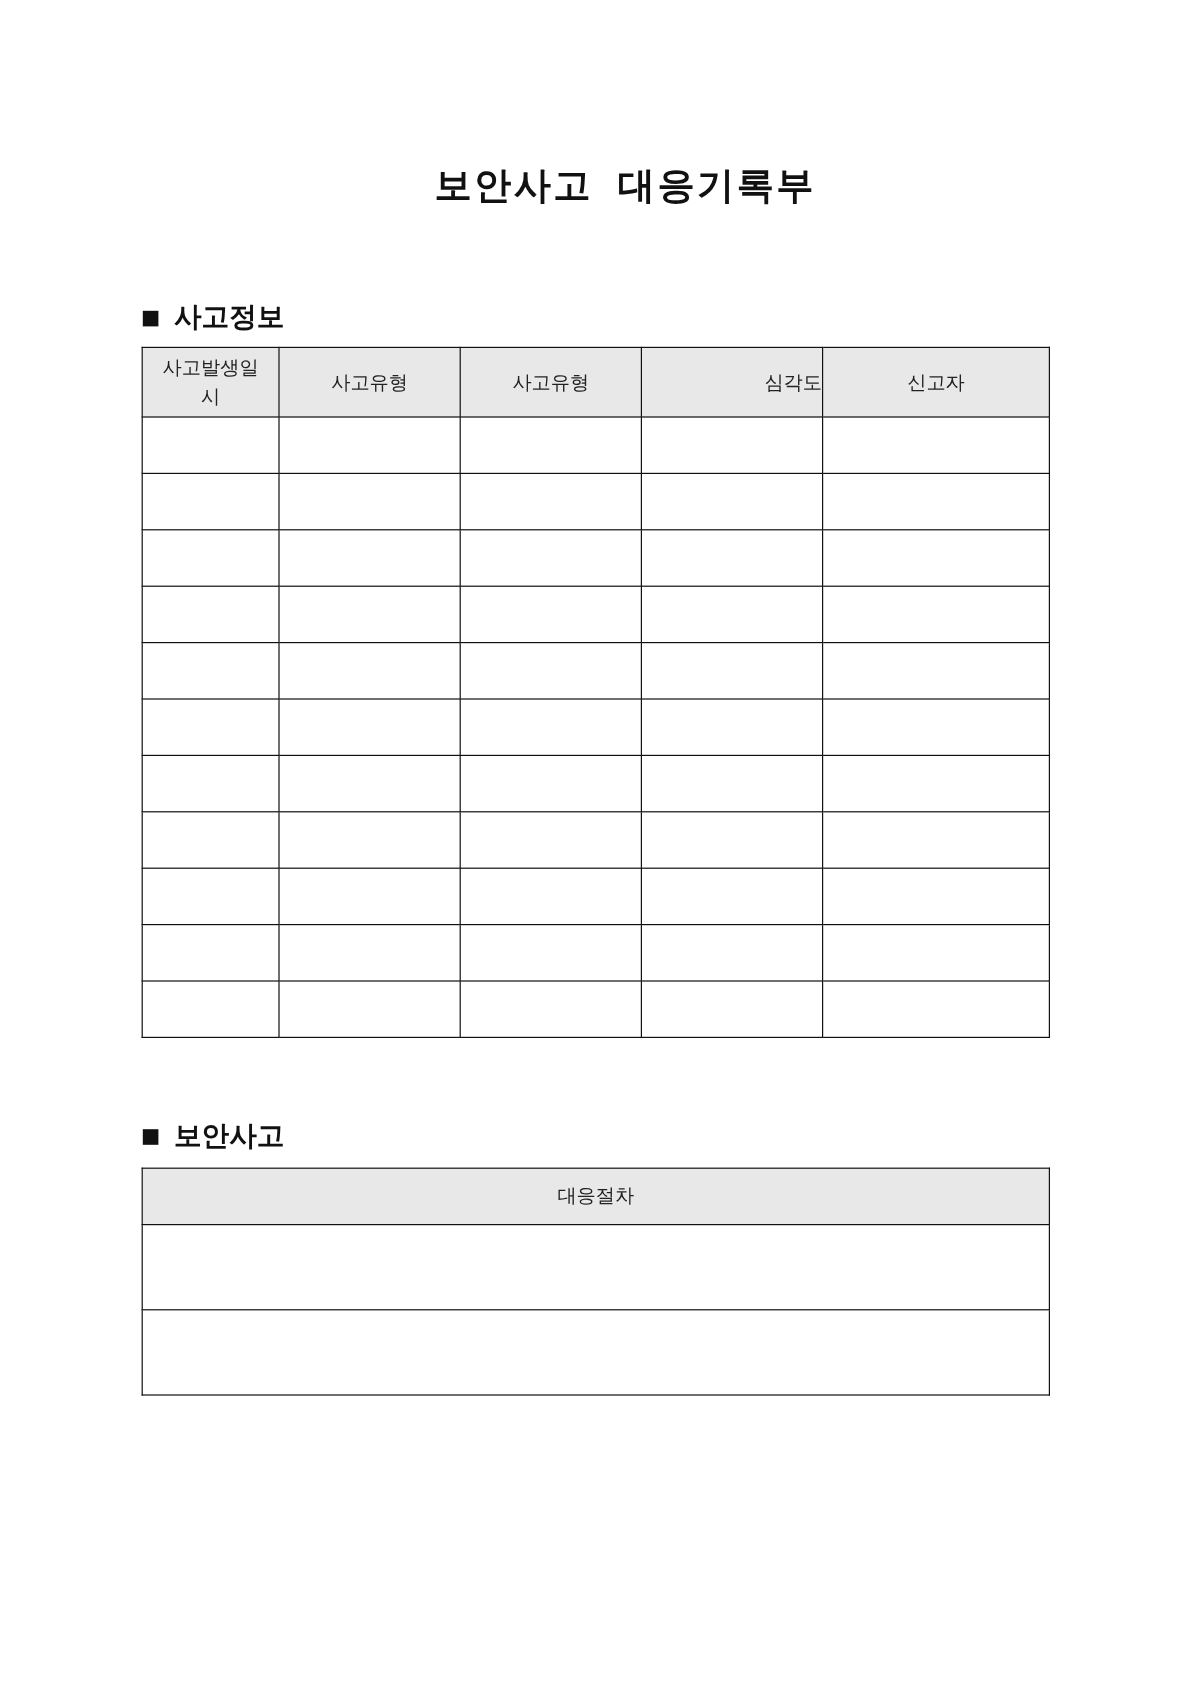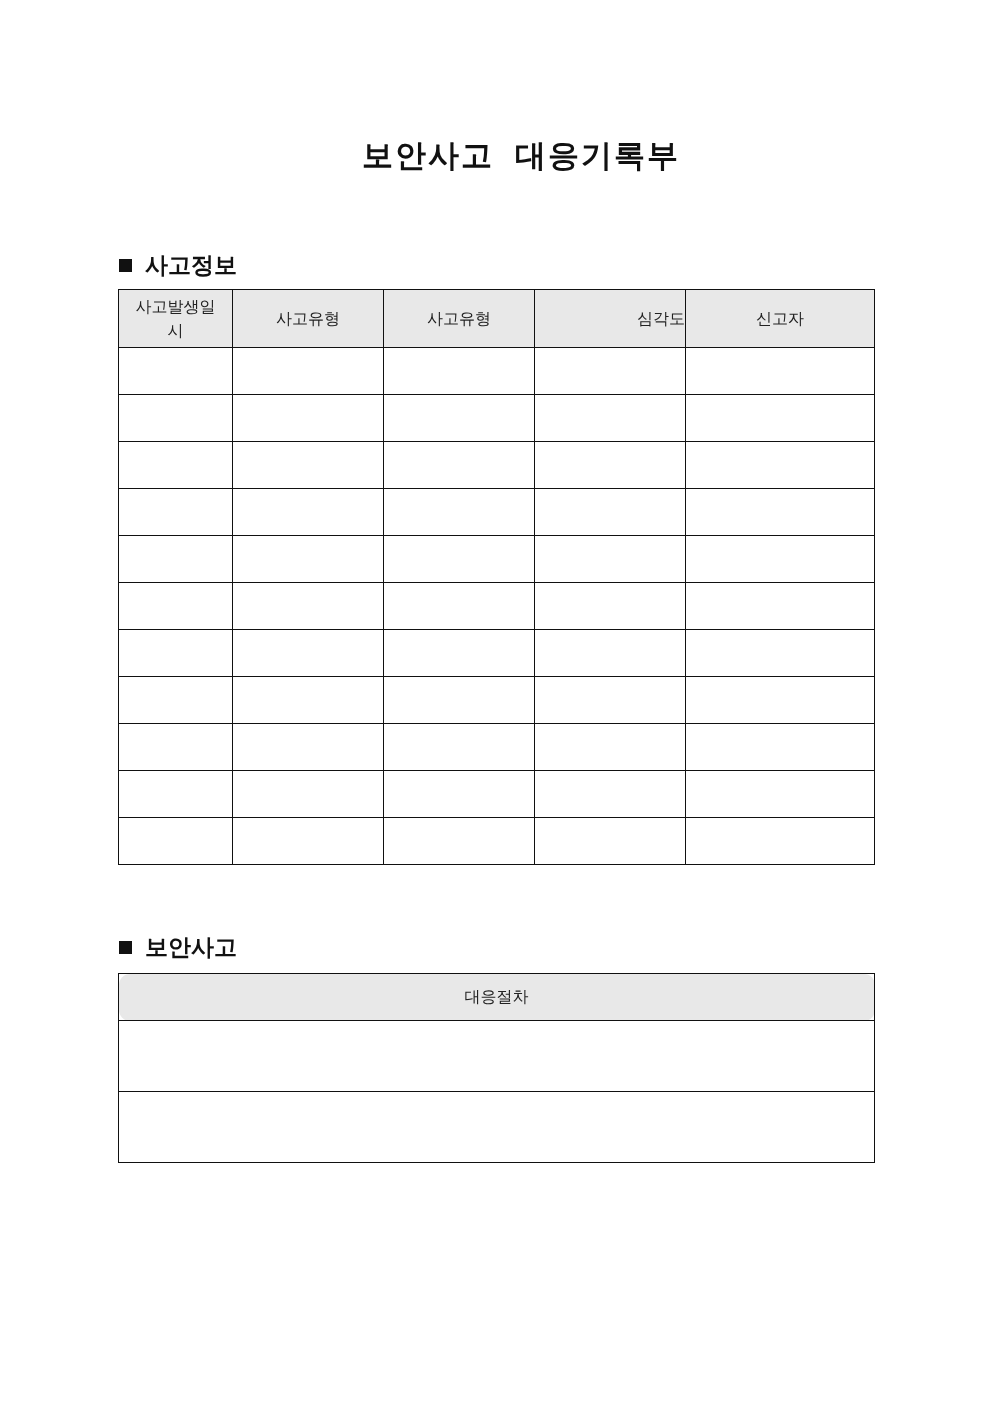--- a/index.html
+++ b/index.html
@@ -66,21 +66,21 @@
   #info-table .head-row th { height: 57px; }
   #info-table .data-row td { height: 46px; }
   #info-table th.c-date { width: 113px; }
   #info-table th.c-type { width: 150px; }
   #info-table th.c-scope { width: 150px; }
   #info-table th.c-sev { width: 150px; text-align: right; }
   #info-table th.c-rep { width: auto; margin-top: 40px; }
   .date-head { display: inline-block; width: 92px; word-break: break-all; }
 
   #resp-table { top: 973px; width: 757px; }
-  #resp-table th { height: 46px; border-radius: 11px; }
+  #resp-table th { height: 46px; }
   #resp-table td { height: 70px; }
 </style>
 </head>
 <body>
 
 <div class="title">보안사고 대응기록부</div>
 
 <div class="section-heading" style="top:253px;">
   <span class="bullet"></span>
   <span>사고정보</span>

